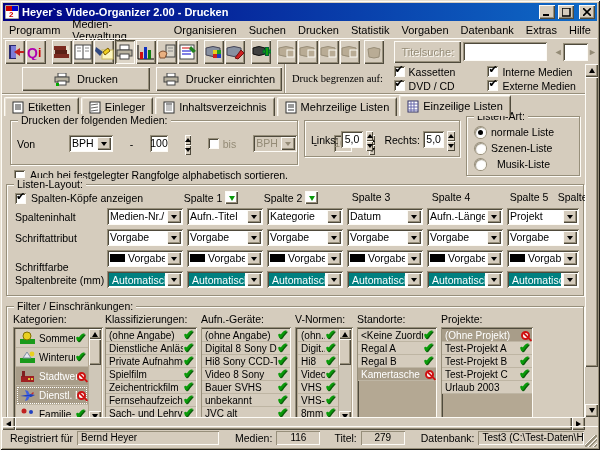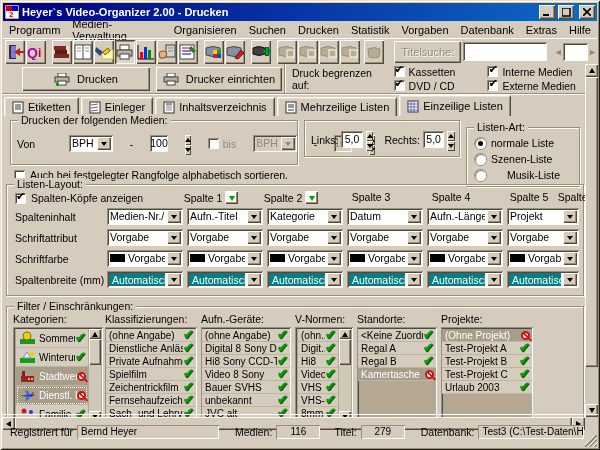--- a/index.html
+++ b/index.html
@@ -37,21 +37,21 @@
   .navbox{width:36px; height:18px; background:#fff;
     box-shadow:inset 1px 1px 0 var(--sh), inset -1px -1px 0 var(--hl), inset 2px 2px 0 var(--dk);}
   
   .client{position:absolute; left:2px; top:64px; width:596px; height:366px; background:var(--face);}
   .groove{position:absolute; left:0; right:13px; top:29px; height:2px;
     border-top:1px solid var(--sh); border-bottom:1px solid var(--hl);}
   .pushbtn{position:absolute; height:24px; background:var(--face); display:flex; align-items:center; justify-content:center; gap:6px;
     font-size:11px; box-shadow:inset 1px 1px 0 var(--hl), inset -1px -1px 0 var(--dk), inset -2px -2px 0 var(--sh);}
   .limit{position:absolute; left:282px; top:0; width:301px; height:29px; display:flex; align-items:center;
     box-shadow:inset 1px 0 0 var(--sh), inset 2px 0 0 var(--hl);}
-  .limit .cap{font-size:10.5px; margin-left:8px; width:100px;}
+  .limit .cap{font-size:10.5px; margin-left:8px; width:100px;font-family:Liberation Serif, serif;}
   .limcol{display:flex; flex-direction:column; gap:2px; margin-left:4px; width:92px;}
   .cbrow{display:flex; align-items:center; gap:4px; font-size:10.5px; white-space:nowrap;}
   .cbx{width:11px; height:11px; background:#fff; position:relative; flex:0 0 auto;
     box-shadow:inset 1px 1px 0 var(--sh), inset -1px -1px 0 var(--hl), inset 2px 2px 0 var(--dk);}
   .cbx.on::after{content:"✔"; position:absolute; left:1px; top:-3px; font-size:11px; color:#000;}
   
   .tabs{position:absolute; left:2px; top:31px; height:21px; display:flex; align-items:flex-end;}
   .tab{height:19px; display:flex; align-items:center; gap:4px; padding:0 7px; font-size:11px; margin-right:2px;
     background:var(--face); border:1px solid var(--dk); border-bottom:none; border-left-color:var(--hl); border-top-color:var(--hl);
     box-shadow:inset 1px 1px 0 var(--facel), inset -1px 0 0 var(--sh); border-radius:2px 2px 0 0;}
@@ -111,21 +111,21 @@
   .sbh{position:absolute; height:13px; background:#cfc7b8;}
   .sbtn{position:absolute; background:var(--face); display:flex; align-items:center; justify-content:center;
     box-shadow:inset 1px 1px 0 var(--hl), inset -1px -1px 0 var(--dk), inset -2px -2px 0 var(--sh);}
   .arr-u{border:3px solid transparent; border-bottom:5px solid #000; margin-bottom:3px;}
   .arr-d{border:3px solid transparent; border-top:5px solid #000; margin-top:3px;}
   .arr-l{border:3px solid transparent; border-right:5px solid #000; margin-right:3px;}
   .arr-r{border:3px solid transparent; border-left:5px solid #000; margin-left:3px;}
   .thumb{position:absolute; background:var(--face);
     box-shadow:inset 1px 1px 0 var(--hl), inset -1px -1px 0 var(--dk), inset -2px -2px 0 var(--sh);}
   
-  .statusbar{position:absolute; left:2px; right:2px; bottom:2px; height:34px; display:flex; align-items:center;
+  .statusbar{position:absolute; left:2px; right:2px; bottom:2px; height:22px; display:flex; align-items:center;
     border-top:1px solid var(--hl); font-size:10.5px;}
   .sfield{height:14px; background:var(--face); padding:1px 4px 0; font-size:10px; white-space:nowrap; overflow:hidden;
     box-shadow:inset 1px 1px 0 var(--sh), inset -1px -1px 0 var(--hl);}
   .grip{position:absolute; right:1px; bottom:1px; width:12px; height:12px;
     background:linear-gradient(135deg, transparent 40%, var(--hl) 40%, var(--hl) 45%, var(--sh) 45%, var(--sh) 55%, transparent 55%,
       transparent 60%, var(--hl) 60%, var(--hl) 65%, var(--sh) 65%, var(--sh) 75%, transparent 75%,
       transparent 80%, var(--hl) 80%, var(--hl) 85%, var(--sh) 85%, var(--sh) 95%, transparent 95%);}
 </style>
 </head>
 <body>
@@ -460,31 +460,31 @@
             </span>
           <span class="lbl" style="margin-left:8px">Rechts:</span>
           <span class="numf" style="width:30px">5,0</span>
           <span class="spin">
               <b class="u"></b>
               <b class="d"></b>
             </span>
         </div>
       </div>
 
-      <div class="group" style="left:464px; top:11px; width:114px; height:60px;">
+      <div class="group" style="left:464px; top:0px; width:114px; height:60px;">
         <span class="cap">Listen-Art:</span>
         <div class="row" style="left:8px; top:9px; gap:5px;">
             <span class="radio on"></span>
             <span class="lbl">normale Liste</span>
           </div>
         <div class="row" style="left:8px; top:25px; gap:5px;">
             <span class="radio"></span>
             <span class="lbl">Szenen-Liste</span>
           </div>
-        <div class="row" style="left:8px; top:41px; gap:21px;">
+        <div class="row" style="left:8px; top:41px; gap:11px;">
             <span class="radio"></span>
             <span class="lbl">Musik-Liste</span>
           </div>
       </div>
 
       <div class="row" style="left:12px; top:53px; gap:5px;">
         <span class="cbx"></span>
         <span class="lbl">Auch bei festgelegter Rangfolge alphabetisch sortieren.</span>
       </div>
 
@@ -560,21 +560,21 @@
           </span>
         <span class="combo" style="position:absolute; left:420px; top:44px; width:76px;">
             <span class="cv">Vorgabe</span>
             <span class="cb"></span>
           </span>
         <span class="combo" style="position:absolute; left:500px; top:44px; width:72px;">
             <span class="cv">Vorgabe</span>
             <span class="cb"></span>
           </span>
 
-        <span class="lbl" style="position:absolute; left:8px; top:68px;text-align:center;">Schriftfarbe</span>
+        <span class="lbl" style="position:absolute; left:8px; top:76px;text-align:center;">Schriftfarbe</span>
         <span class="combo" style="position:absolute; left:100px; top:65px; width:76px;">
             <span class="swatch"></span>
             <span class="cv">Vorgabe</span>
             <span class="cb"></span>
           </span>
         <span class="combo" style="position:absolute; left:180px; top:65px; width:76px;">
             <span class="swatch"></span>
             <span class="cv">Vorgabe</span>
             <span class="cb"></span>
           </span>

